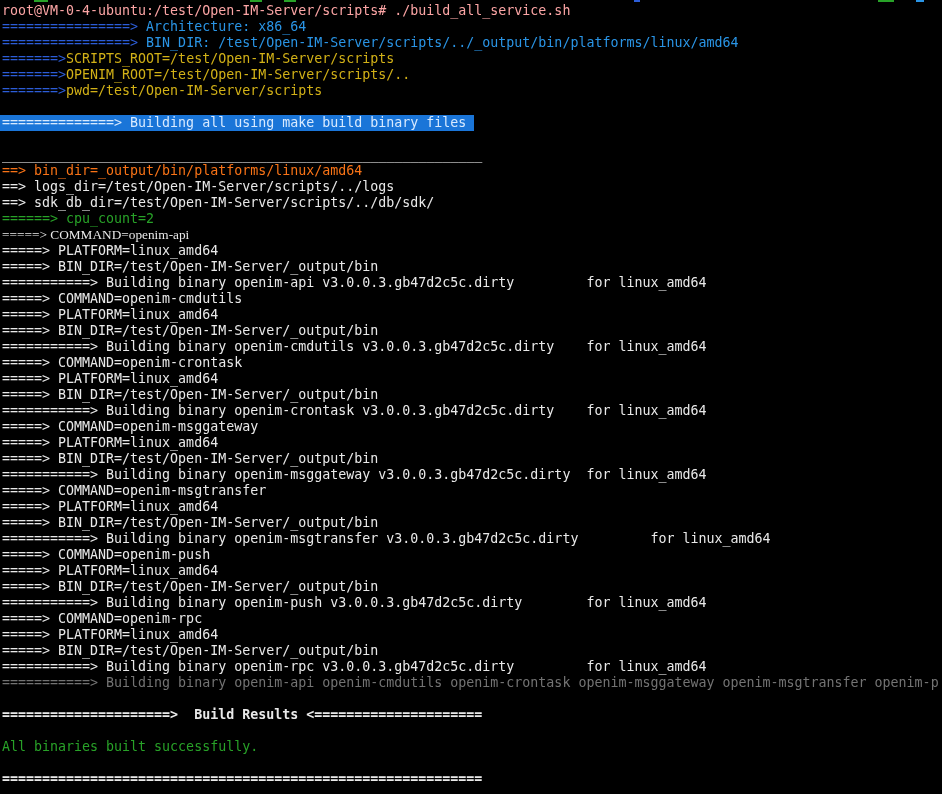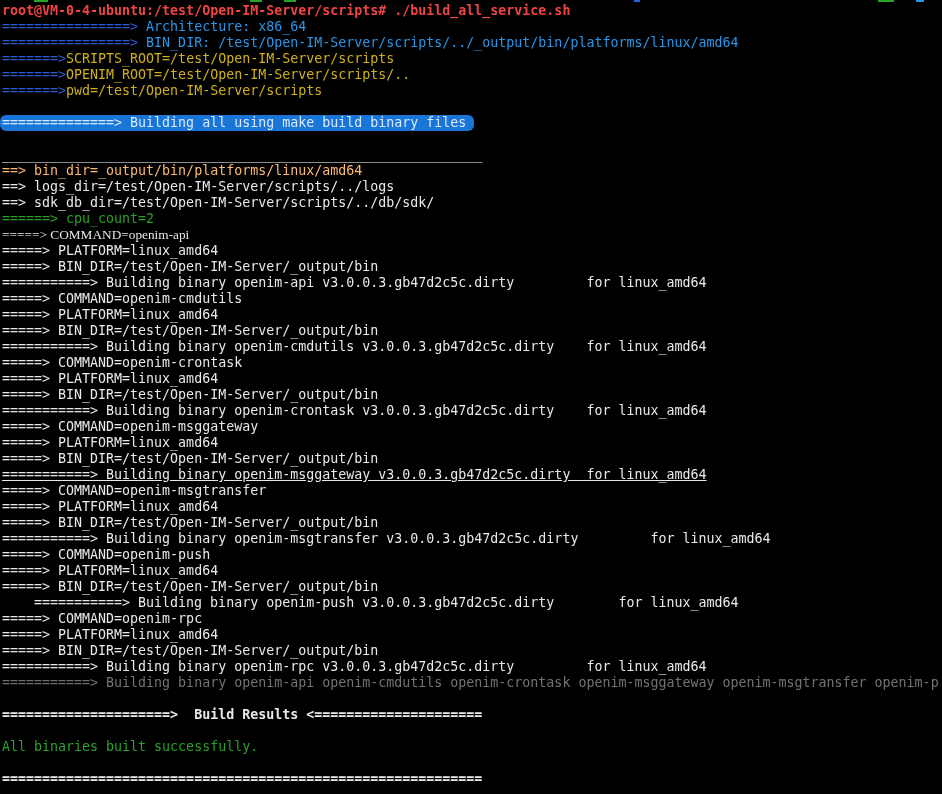--- a/index.html
+++ b/index.html
@@ -41,58 +41,58 @@
 <div class="terminal">
   <div class="fragments">
       <div class="frag" style="left: 34px; width: 14px; background: rgb(40, 162, 40);"></div>
       <div class="frag" style="left: 250px; width: 12px; background: rgb(40, 162, 40);"></div>
       <div class="frag" style="left: 284px; width: 12px; background: rgb(40, 162, 40);"></div>
       <div class="frag" style="left: 634px; width: 6px; background: rgb(44, 93, 216);"></div>
       <div class="frag" style="left: 878px; width: 16px; background: rgb(40, 162, 40);"></div>
       <div class="frag" style="left: 916px; width: 8px; background: rgb(42, 149, 230);"></div>
     </div>
   <div class="output">
-      <div class="line"><span style="color: #ef4444; font-weight: bold;">root@VM-0-4-ubuntu:/test/Open-IM-Server/scripts# ./build_all_service.sh</span></div>
+      <div class="line"><span style="color: #fca5a5;">root@VM-0-4-ubuntu:/test/Open-IM-Server/scripts# ./build_all_service.sh</span></div>
       <div class="line"><span style="color: rgb(44, 93, 216);">================&gt;</span><span style="color: rgb(42, 149, 230);"> Architecture: x86_64</span></div>
       <div class="line"><span style="color: rgb(44, 93, 216);">================&gt;</span><span style="color: rgb(42, 149, 230); margin-top: 40px;"> BIN_DIR: /test/Open-IM-Server/scripts/../_output/bin/platforms/linux/amd64</span></div>
       <div class="line"><span style="color: rgb(44, 93, 216);">=======&gt;</span><span style="color: rgb(210, 177, 23);">SCRIPTS_ROOT=/test/Open-IM-Server/scripts</span></div>
       <div class="line"><span style="color: rgb(44, 93, 216);">=======&gt;</span><span style="color: rgb(210, 177, 23);">OPENIM_ROOT=/test/Open-IM-Server/scripts/..</span></div>
       <div class="line"><span style="color: rgb(44, 93, 216);">=======&gt;</span><span style="color: rgb(210, 177, 23);">pwd=/test/Open-IM-Server/scripts</span></div>
       <div class="line"></div>
-      <div class="line hl" style="background: rgb(26, 117, 216); border-radius: 6px;"><span style="color: rgb(216, 234, 255);">==============&gt; Building all using make build binary files </span></div>
+      <div class="line hl" style="background: rgb(26, 117, 216);"><span style="color: rgb(216, 234, 255);">==============&gt; Building all using make build binary files </span></div>
       <div class="line"></div>
       <div class="line"><span style="color: rgb(233, 233, 233);">____________________________________________________________</span></div>
-      <div class="line"><span style="color: #fdba74;">==&gt; bin_dir=_output/bin/platforms/linux/amd64</span></div>
+      <div class="line"><span style="color: #f97316;">==&gt; bin_dir=_output/bin/platforms/linux/amd64</span></div>
       <div class="line"><span style="color: rgb(233, 233, 233);">==&gt; logs_dir=/test/Open-IM-Server/scripts/../logs</span></div>
       <div class="line"><span style="color: rgb(233, 233, 233);">==&gt; sdk_db_dir=/test/Open-IM-Server/scripts/../db/sdk/</span></div>
       <div class="line"><span style="color: rgb(40, 162, 40);">======&gt; cpu_count=2</span></div>
       <div class="line"><span style="color: rgb(233, 233, 233); font-family: Liberation Serif, serif;">=====&gt; COMMAND=openim-api</span></div>
       <div class="line"><span style="color: rgb(233, 233, 233);">=====&gt; PLATFORM=linux_amd64</span></div>
       <div class="line"><span style="color: rgb(233, 233, 233);">=====&gt; BIN_DIR=/test/Open-IM-Server/_output/bin</span></div>
       <div class="line"><span style="color: rgb(233, 233, 233);">===========&gt; Building binary openim-api v3.0.0.3.gb47d2c5c.dirty         for linux_amd64</span></div>
       <div class="line"><span style="color: rgb(233, 233, 233);">=====&gt; COMMAND=openim-cmdutils</span></div>
       <div class="line"><span style="color: rgb(233, 233, 233);">=====&gt; PLATFORM=linux_amd64</span></div>
       <div class="line"><span style="color: rgb(233, 233, 233);">=====&gt; BIN_DIR=/test/Open-IM-Server/_output/bin</span></div>
       <div class="line"><span style="color: rgb(233, 233, 233); margin-top: 33px;">===========&gt; Building binary openim-cmdutils v3.0.0.3.gb47d2c5c.dirty    for linux_amd64</span></div>
       <div class="line"><span style="color: rgb(233, 233, 233);">=====&gt; COMMAND=openim-crontask</span></div>
       <div class="line"><span style="color: rgb(233, 233, 233);">=====&gt; PLATFORM=linux_amd64</span></div>
       <div class="line"><span style="color: rgb(233, 233, 233);">=====&gt; BIN_DIR=/test/Open-IM-Server/_output/bin</span></div>
       <div class="line"><span style="color: rgb(233, 233, 233);">===========&gt; Building binary openim-crontask v3.0.0.3.gb47d2c5c.dirty    for linux_amd64</span></div>
       <div class="line"><span style="color: rgb(233, 233, 233);">=====&gt; COMMAND=openim-msggateway</span></div>
       <div class="line"><span style="color: rgb(233, 233, 233);">=====&gt; PLATFORM=linux_amd64</span></div>
       <div class="line"><span style="color: rgb(233, 233, 233);">=====&gt; BIN_DIR=/test/Open-IM-Server/_output/bin</span></div>
-      <div class="line"><span style="color: rgb(233, 233, 233); text-decoration: underline;">===========&gt; Building binary openim-msggateway v3.0.0.3.gb47d2c5c.dirty  for linux_amd64</span></div>
+      <div class="line"><span style="color: rgb(233, 233, 233);">===========&gt; Building binary openim-msggateway v3.0.0.3.gb47d2c5c.dirty  for linux_amd64</span></div>
       <div class="line"><span style="color: rgb(233, 233, 233);">=====&gt; COMMAND=openim-msgtransfer</span></div>
       <div class="line"><span style="color: rgb(233, 233, 233);">=====&gt; PLATFORM=linux_amd64</span></div>
       <div class="line"><span style="color: rgb(233, 233, 233);">=====&gt; BIN_DIR=/test/Open-IM-Server/_output/bin</span></div>
       <div class="line"><span style="color: rgb(233, 233, 233);">===========&gt; Building binary openim-msgtransfer v3.0.0.3.gb47d2c5c.dirty         for linux_amd64</span></div>
       <div class="line"><span style="color: rgb(233, 233, 233);">=====&gt; COMMAND=openim-push</span></div>
       <div class="line"><span style="color: rgb(233, 233, 233);">=====&gt; PLATFORM=linux_amd64</span></div>
       <div class="line"><span style="color: rgb(233, 233, 233);">=====&gt; BIN_DIR=/test/Open-IM-Server/_output/bin</span></div>
-      <div class="line"><span style="color: rgb(233, 233, 233); margin-left: 32px;">===========&gt; Building binary openim-push v3.0.0.3.gb47d2c5c.dirty        for linux_amd64</span></div>
+      <div class="line"><span style="color: rgb(233, 233, 233);">===========&gt; Building binary openim-push v3.0.0.3.gb47d2c5c.dirty        for linux_amd64</span></div>
       <div class="line"><span style="color: rgb(233, 233, 233); text-align: center;">=====&gt; COMMAND=openim-rpc</span></div>
       <div class="line"><span style="color: rgb(233, 233, 233);">=====&gt; PLATFORM=linux_amd64</span></div>
       <div class="line"><span style="color: rgb(233, 233, 233);">=====&gt; BIN_DIR=/test/Open-IM-Server/_output/bin</span></div>
       <div class="line"><span style="color: rgb(233, 233, 233);">===========&gt; Building binary openim-rpc v3.0.0.3.gb47d2c5c.dirty         for linux_amd64</span></div>
       <div class="line"><span style="color: #737373;">===========&gt; Building binary openim-api openim-cmdutils openim-crontask openim-msggateway openim-msgtransfer openim-p</span></div>
       <div class="line"></div>
       <div class="line bold"><span style="color: rgb(233, 233, 233);">=====================&gt;  Build Results &lt;=====================</span></div>
       <div class="line"></div>
       <div class="line"><span style="color: rgb(40, 162, 40);">All binaries built successfully.</span></div>
       <div class="line"></div>

